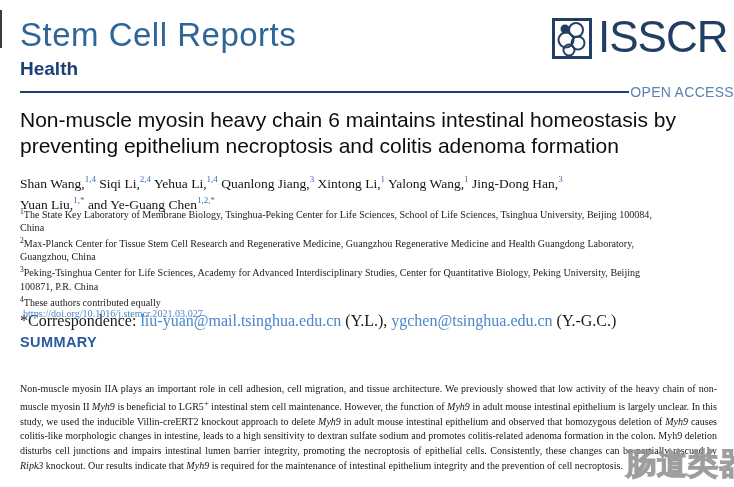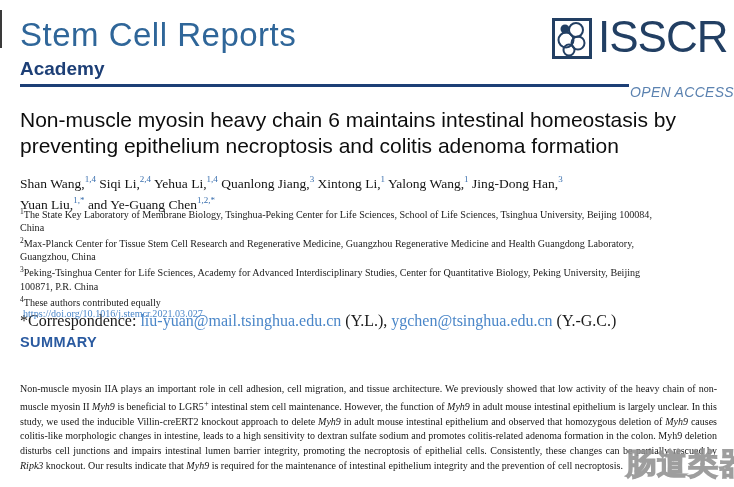--- a/index.html
+++ b/index.html
@@ -19,21 +19,21 @@
     position:absolute;left:20px;top:58px;
     font-family:"Liberation Sans",sans-serif;font-size:19px;font-weight:700;
     color:#1d3f76;
   }
   .logo-box{position:absolute;left:552px;top:18px;width:40px;height:41px;}
   .isscr-text{
     position:absolute;left:598px;top:12px;
     font-family:"Liberation Sans",sans-serif;font-size:44px;font-weight:400;
     color:#223f63;letter-spacing:-1px;white-space:nowrap;
   }
-  .rule-row{position:absolute;left:20px;right:0;top:84px;height:16px;display:flex;align-items:flex-start;font-style:italic;}
+  .rule-row{position:absolute;left:20px;right:0;top:84px;height:16px;display:flex;align-items:center;}
   .rule{flex:1;height:2.5px;background:#1d3f76;}
   .open-access{
     font-family:"Liberation Sans",sans-serif;font-size:14px;color:#5b82b0;
     letter-spacing:0.3px;white-space:nowrap;padding-left:1px;
   }
 
   
   .title{
     position:absolute;left:20px;top:107px;
     font-family:"Liberation Sans",sans-serif;font-size:21px;line-height:26px;
@@ -68,21 +68,21 @@
   }
 </style>
 </head>
 <body>
 
 <div class="page">
 
   <div class="edge-artifact"></div>
 
   <div class="journal-name">Stem Cell Reports</div>
-  <div class="article-type">Academy</div>
+  <div class="article-type">Health</div>
 
   <div class="logo-box">
     <svg width="40" height="41" viewBox="0 0 40 41">
       <defs>
           <clipPath id="lbclip">
             <rect x="3" y="3" width="34" height="35"></rect>
           </clipPath>
         </defs>
       <rect x="1.5" y="1.5" width="37" height="38" fill="none" stroke="#223f63" stroke-width="3"></rect>
       <g clip-path="url(#lbclip)">

